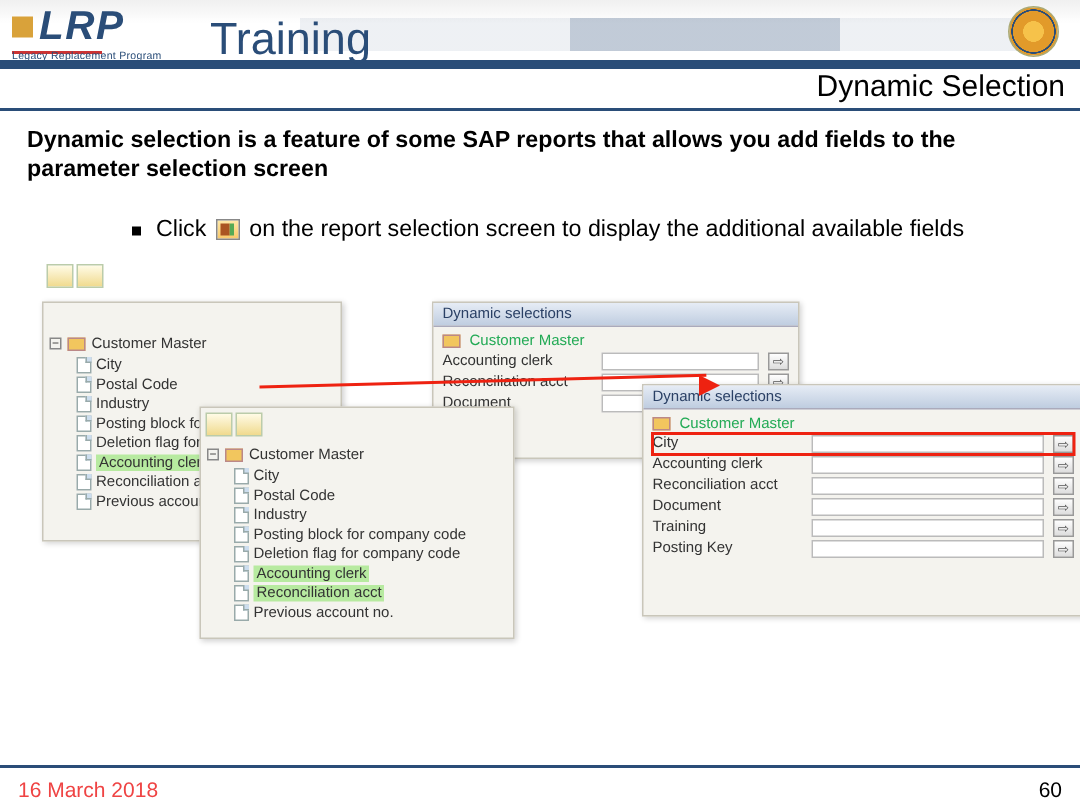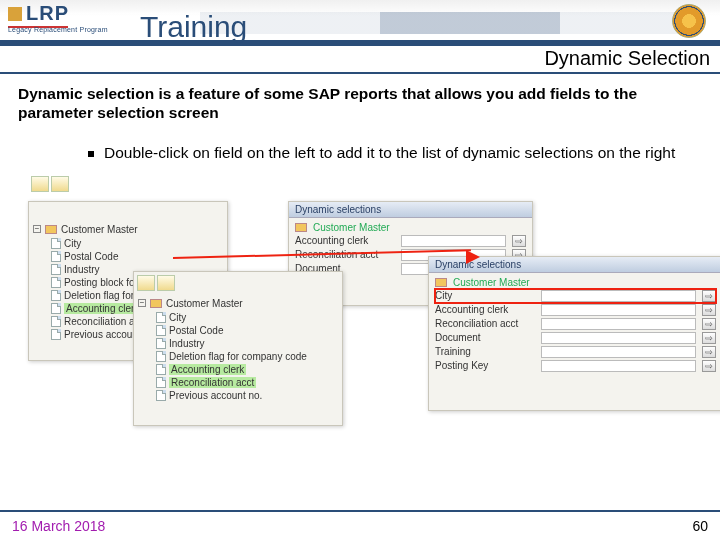--- a/index.html
+++ b/index.html
@@ -5,21 +5,21 @@
   * { box-sizing: border-box; margin: 0; padding: 0; }
   body { width: 720px; height: 540px; font-family: Arial, sans-serif; overflow: hidden; position: relative; background: #fff; }
 
   
   .hdr { height: 46px; position: relative; background: linear-gradient(#f0f0f0, #fff 40%, #fff); border-bottom: 6px solid #2a4d78; }
   .hdr-stripe { position: absolute; left: 0; right: 0; bottom: 6px; height: 22px;
     background: linear-gradient(90deg, #fff 0 200px, rgba(60,90,130,.25) 200px 380px, rgba(60,90,130,.9) 380px 560px, rgba(60,90,130,.25) 560px 680px, #fff 680px 100%); opacity:.35;}
   .logo-box { position: absolute; left: 8px; top: 2px; width: 120px; }
   .logo-lrp { display: flex; align-items: center; gap: 4px; }
   .logo-sq { width: 14px; height: 14px; background: #d9a23a; display: inline-block; }
-  .logo-txt { font-size: 20px; font-weight: 900; color: #2a4d78; letter-spacing: 1px; }
+  .logo-txt { font-size: 27px; font-weight: 900; color: #2a4d78; font-style: italic; letter-spacing: 1px; }
   .logo-sub { font-size: 7px; color: #2a4d78; letter-spacing: .2px; margin-top: -2px; }
   .logo-bar { height: 2px; background: #c33; margin-top: 1px; width: 60px; }
   .hdr-title { position: absolute; left: 140px; top: 10px; font-size: 30px; color: #2a4d78; }
   .seal { position: absolute; right: 14px; top: 4px; width: 34px; height: 34px; border-radius: 50%;
     background: radial-gradient(circle at 50% 50%, #f6c24a 0 30%, #e29a2a 31% 60%, #2a4d78 61% 65%, #e29a2a 66% 100%);
     border: 1px solid #aa7; }
 
   
   .subhdr { height: 28px; border-bottom: 2px solid #2a4d78; display: flex; align-items: flex-end; justify-content: flex-end; padding: 0 10px 2px 11px; }
   .subhdr-title { font-size: 20px; color: #000; }
@@ -61,21 +61,21 @@
   #tree2 { left: 105px; top: 70px; width: 210px; height: 155px; z-index: 3; }
   #dyn2  { left: 400px; top: 55px; width: 295px; height: 155px; z-index: 4; }
   #tb    { left: 0; top: 0; width: 48px; height: 22px; position:absolute;}
 
   .arrow { position: absolute; z-index: 5; pointer-events:none;}
   .arrow-line { position:absolute; left:145px; top:84px; width:298px; height:2px; background:#e21; transform-origin:left center; transform: rotate(-1.5deg);}
   .arrow-head { position:absolute; left:438px; top:77px; width:0;height:0;border-left:14px solid #e21;border-top:7px solid transparent;border-bottom:7px solid transparent;}
 
   
   .footer { position: absolute; left: 0; right: 0; bottom: 0; height: 30px; border-top: 2px solid #2a4d78; display: flex; align-items: center; justify-content: space-between; padding: 0 12px; font-size: 14px; color: #000; background:#fff;}
-  .footer .date { color: #a21caf; }
+  .footer .date { color: #ef4444; }
 </style>
 </head>
 <body>
 
 <div class="hdr">
   <div class="hdr-stripe"></div>
   <div class="logo-box">
     <div class="logo-lrp">
       <span class="logo-sq"></span>
       <span class="logo-txt">LRP</span>
@@ -89,21 +89,25 @@
 
 <div class="subhdr">
   <span class="subhdr-title">Dynamic Selection</span>
 </div>
 
 <div class="content">
   <div class="intro">Dynamic selection is a feature of some SAP reports that allows you add fields to the parameter selection screen</div>
   <div class="bullets">
     <div class="bullet">
       <span class="sq"></span>
-      <span>Double-click on field on the left to add it to the list of dynamic selections on the right</span>
+      <span>
+        <span>Click </span>
+        <span class="dyn-icon"></span>
+        <span> on the report selection screen to display the additional available fields</span>
+      </span>
     </div>
   </div>
 
   <div class="stage">
 
     <div id="tb">
       <div class="toolbar">
         <div class="tbtn"></div>
         <div class="tbtn"></div>
       </div>
@@ -199,20 +203,24 @@
             <li>
               <span class="doc-ico"></span>
               <span>Postal Code</span>
             </li>
             <li>
               <span class="doc-ico"></span>
               <span>Industry</span>
             </li>
             <li>
               <span class="doc-ico"></span>
+              <span>Posting block for company code</span>
+            </li>
+            <li>
+              <span class="doc-ico"></span>
               <span>Deletion flag for company code</span>
             </li>
             <li>
               <span class="doc-ico"></span>
               <span class="hl-g">Accounting clerk</span>
             </li>
             <li>
               <span class="doc-ico"></span>
               <span class="hl-g">Reconciliation acct</span>
             </li>

